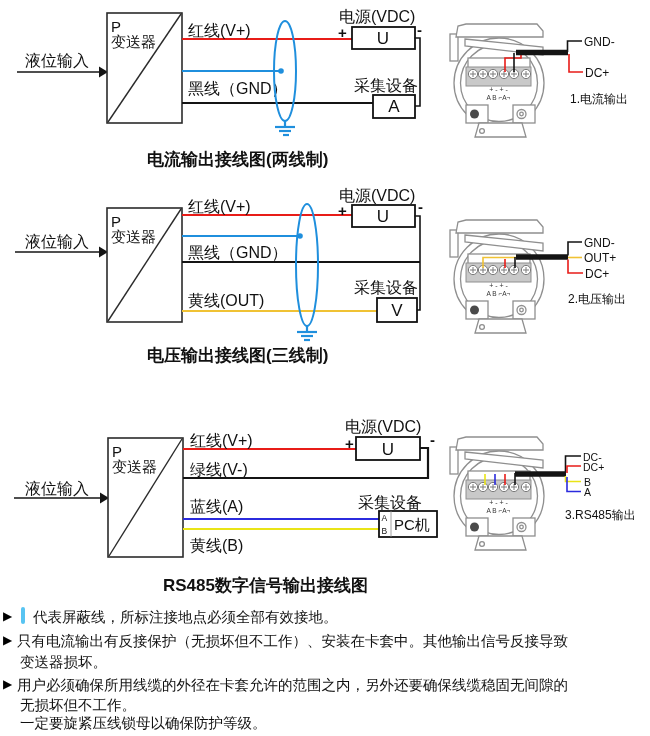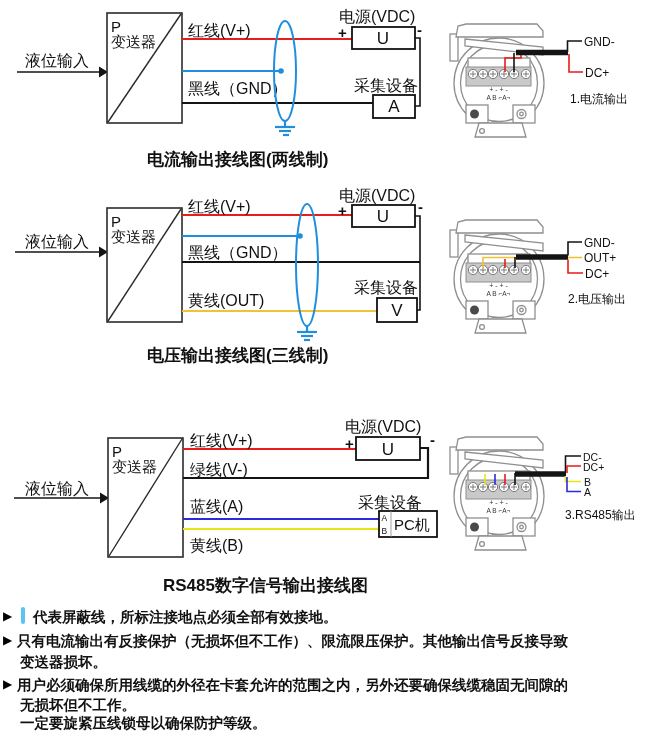--- a/index.html
+++ b/index.html
@@ -14,21 +14,21 @@
   .sm{font-size:12px;}
   .xs{font-size:10.5px;}
   .tiny{font-size:7px;text-anchor:middle;fill:#333;}
   .tiny2{font-size:6.5px;text-anchor:middle;fill:#333;}
   .da{fill:#ffffff;stroke:#8f8f8f;stroke-width:1.3;}
   .scr{fill:#ffffff;stroke:#7a7a7a;stroke-width:1;}
   .notes{position:absolute;left:0;top:0;width:650px;}
   .nrow{position:absolute;left:0;width:648px;height:20px;font-size:14.5px;white-space:nowrap;}
   .bullet{position:absolute;left:3px;top:1px;font-size:12px;color:#000;}
   .shield-bar{position:absolute;left:21px;top:-1px;width:4px;height:17px;background:#58c4f2;border-radius:2px;}
-  .ntext{position:absolute;left:17px;top:0;font-weight:bold;}
+  .ntext{position:absolute;left:17px;top:0;}
   .ntext.icon-offset{left:33px;}
   .ntext.cont{left:20px;}
   .n1{top:608px}.n2{top:632px}.n3{top:653px}.n4{top:676px}.n5{top:696px}.n6{top:714px}
 </style>
 </head>
 <body>
 
 <div class="stage">
 
 <svg width="650" height="605" viewBox="0 0 650 605">
@@ -245,21 +245,21 @@
 
 
 <div class="notes">
   <div class="nrow n1">
     <span class="bullet">▶</span>
     <span class="shield-bar"></span>
     <span class="ntext icon-offset">代表屏蔽线，所标注接地点必须全部有效接地。</span>
   </div>
   <div class="nrow n2">
     <span class="bullet">▶</span>
-    <span class="ntext">只有电流输出有反接保护（无损坏但不工作）、限流限压保护。其他输出信号反接导致</span>
+    <span class="ntext">只有电流输出有反接保护（无损坏但不工作）、安装在卡套中。其他输出信号反接导致</span>
   </div>
   <div class="nrow n3">
     <span class="ntext cont">变送器损坏。</span>
   </div>
   <div class="nrow n4">
     <span class="bullet">▶</span>
     <span class="ntext">用户必须确保所用线缆的外径在卡套允许的范围之内，另外还要确保线缆稳固无间隙的</span>
   </div>
   <div class="nrow n5">
     <span class="ntext cont">无损坏但不工作。</span>

